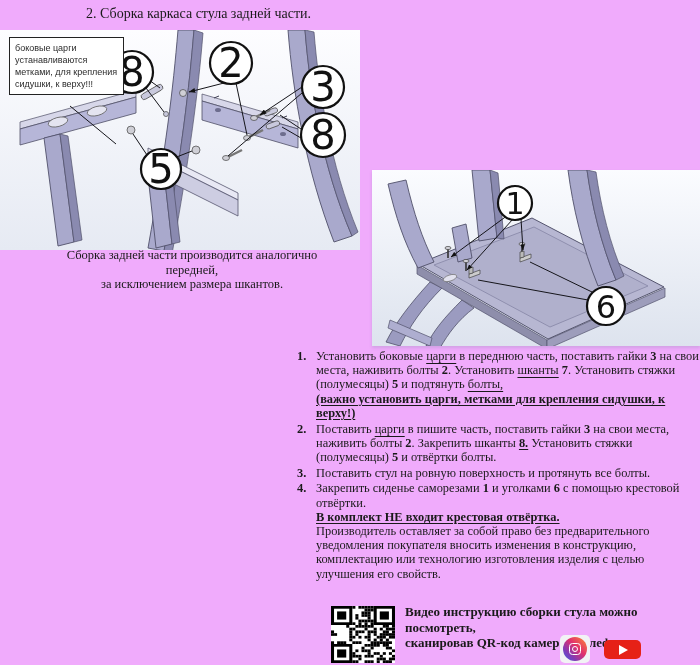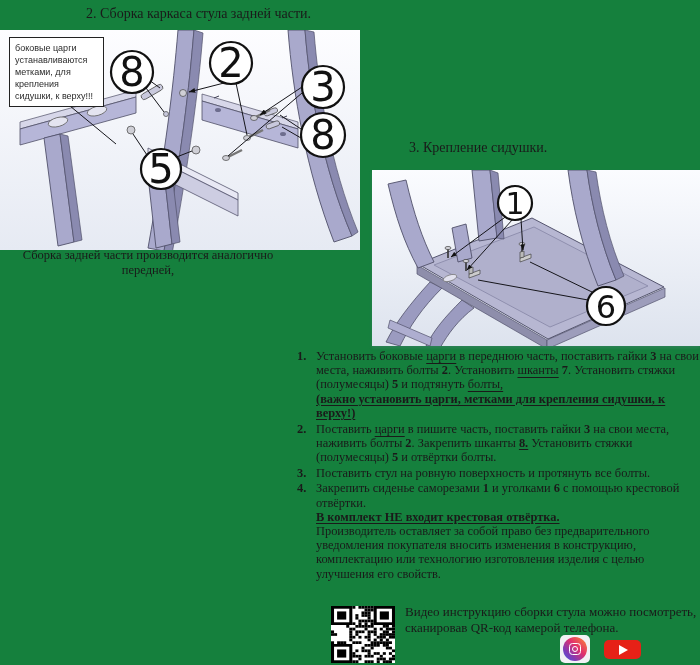--- a/index.html
+++ b/index.html
@@ -1,43 +1,43 @@
 <!DOCTYPE html>
 <html><head>
 <meta charset="utf-8">
 <style>
   html,body{margin:0;padding:0;background:#fff;}
-  #canvas{position:relative;width:700px;height:665px;background:#15803d;overflow:hidden;
+  #canvas{position:relative;width:700px;height:665px;background:#f0abfc;overflow:hidden;
           font-family:"Liberation Serif",serif;color:#1a1a1a;}
   .abs{position:absolute;}
   .sec-title{font-size:14px;white-space:nowrap;}
   
-  .callout{left:9px;top:37px;width:95px;box-sizing:border-box;border:1.4px solid #222;
+  .callout{left:9px;top:37px;width:115px;box-sizing:border-box;border:1.4px solid #222;
            background:#fff;padding:4px 5px;font-family:"Liberation Sans",sans-serif;
            font-size:9px;line-height:1.34;color:#2b2b2b;z-index:5;}
   
   .diagram{overflow:hidden;}
   #diagram1{left:0;top:30px;width:360px;height:220px;}
   #diagram2{left:372px;top:170px;width:328px;height:176px;box-shadow:0 2px 3px rgba(120,130,160,.25);}
   
-  .caption{left:0;top:248px;width:296px;text-align:center;font-size:12.5px;line-height:14.6px;}
+  .caption{left:0;top:248px;width:296px;text-align:center;font-size:12.5px;line-height:14.6px;padding-left:44px;}
   
   .list{left:297px;top:349px;width:404px;font-size:12.4px;line-height:14.2px;}
   .li{display:flex;margin-bottom:1.5px;}
   .num{width:19px;flex:0 0 19px;font-weight:bold;}
   .li-text{flex:1;}
   .b{font-weight:bold;}
   .u{text-decoration-line:underline;text-decoration-thickness:1.2px;text-underline-offset:2px;}
   .w{text-decoration-line:underline;text-decoration-style:wavy;text-decoration-color:#d43b2f;
      text-decoration-thickness:1px;text-underline-offset:2.5px;text-decoration:underline;}
   .warranty{left:297px;top:556px;width:402px;font-size:12.6px;line-height:14.8px;}
   .caret{display:inline-block;width:1.5px;height:13px;background:#000;margin-left:1px;vertical-align:-2px;}
   
   .qr{left:331px;top:606px;width:64px;height:57px;}
-  .video-text{left:405px;top:604px;width:295px;font-weight:normal;font-size:13px;line-height:15.5px;}
+  .video-text{left:405px;top:604px;width:295px;font-weight:bold;font-size:13px;line-height:15.5px;}
   .ig-wrap{left:560px;top:635px;width:30px;height:28px;background:#f2f2f5;border-radius:5px;
            display:flex;align-items:center;justify-content:center;}
   .ig{width:24px;height:24px;border-radius:50%;position:relative;
       background:linear-gradient(45deg,#405de6 0%,#833ab4 28%,#e1306c 58%,#fd8d32 100%);}
   .ig .cam{position:absolute;left:5.5px;top:5.5px;width:10px;height:10px;border:1.4px solid #fff;border-radius:3.5px;}
   .ig .lens{position:absolute;left:8.5px;top:8.5px;width:4px;height:4px;border:1.4px solid #fff;border-radius:50%;}
   .yt{left:604px;top:640px;width:37px;height:19px;background:#e62117;border-radius:5px;
       display:flex;align-items:center;justify-content:center;}
   .yt .tri{width:0;height:0;border-left:9px solid #fff;border-top:5px solid transparent;border-bottom:5px solid transparent;margin-left:2px;}
   
@@ -163,23 +163,23 @@
         <circle class="bal" cx="161" cy="139" r="20"></circle>
         <text class="baltext" x="161" y="153" font-size="40">5</text>
       </g>
     </svg>
   </div>
 
   <div class="abs callout">боковые царги устанавливаются метками, для крепления сидушки, к верху!!!</div>
 
   <div class="abs caption">
     <div>Сборка задней части производится аналогично передней,</div>
-  </div>
-
-  <div class="abs sec-title" style="left:409px;top:140px;">3.  Крепление сидушки.</div>
+    <div>за исключением размера шкантов.</div>
+  </div>
+
 
   <div class="abs diagram" id="diagram2">
     <svg width="328" height="176" viewBox="0 0 328 176">
       <defs>
         <linearGradient id="bg2" x1="0" y1="0" x2="0" y2="1">
           <stop offset="0" stop-color="#fbfcff"></stop>
             <stop offset="1" stop-color="#dde3ee"></stop>
         </linearGradient>
         <marker id="arr2" viewBox="0 0 8 6" refX="7.5" refY="3" markerWidth="6" markerHeight="4.5" orient="auto">
           <path d="M0,0L8,3L0,6Z" fill="#111"></path>

